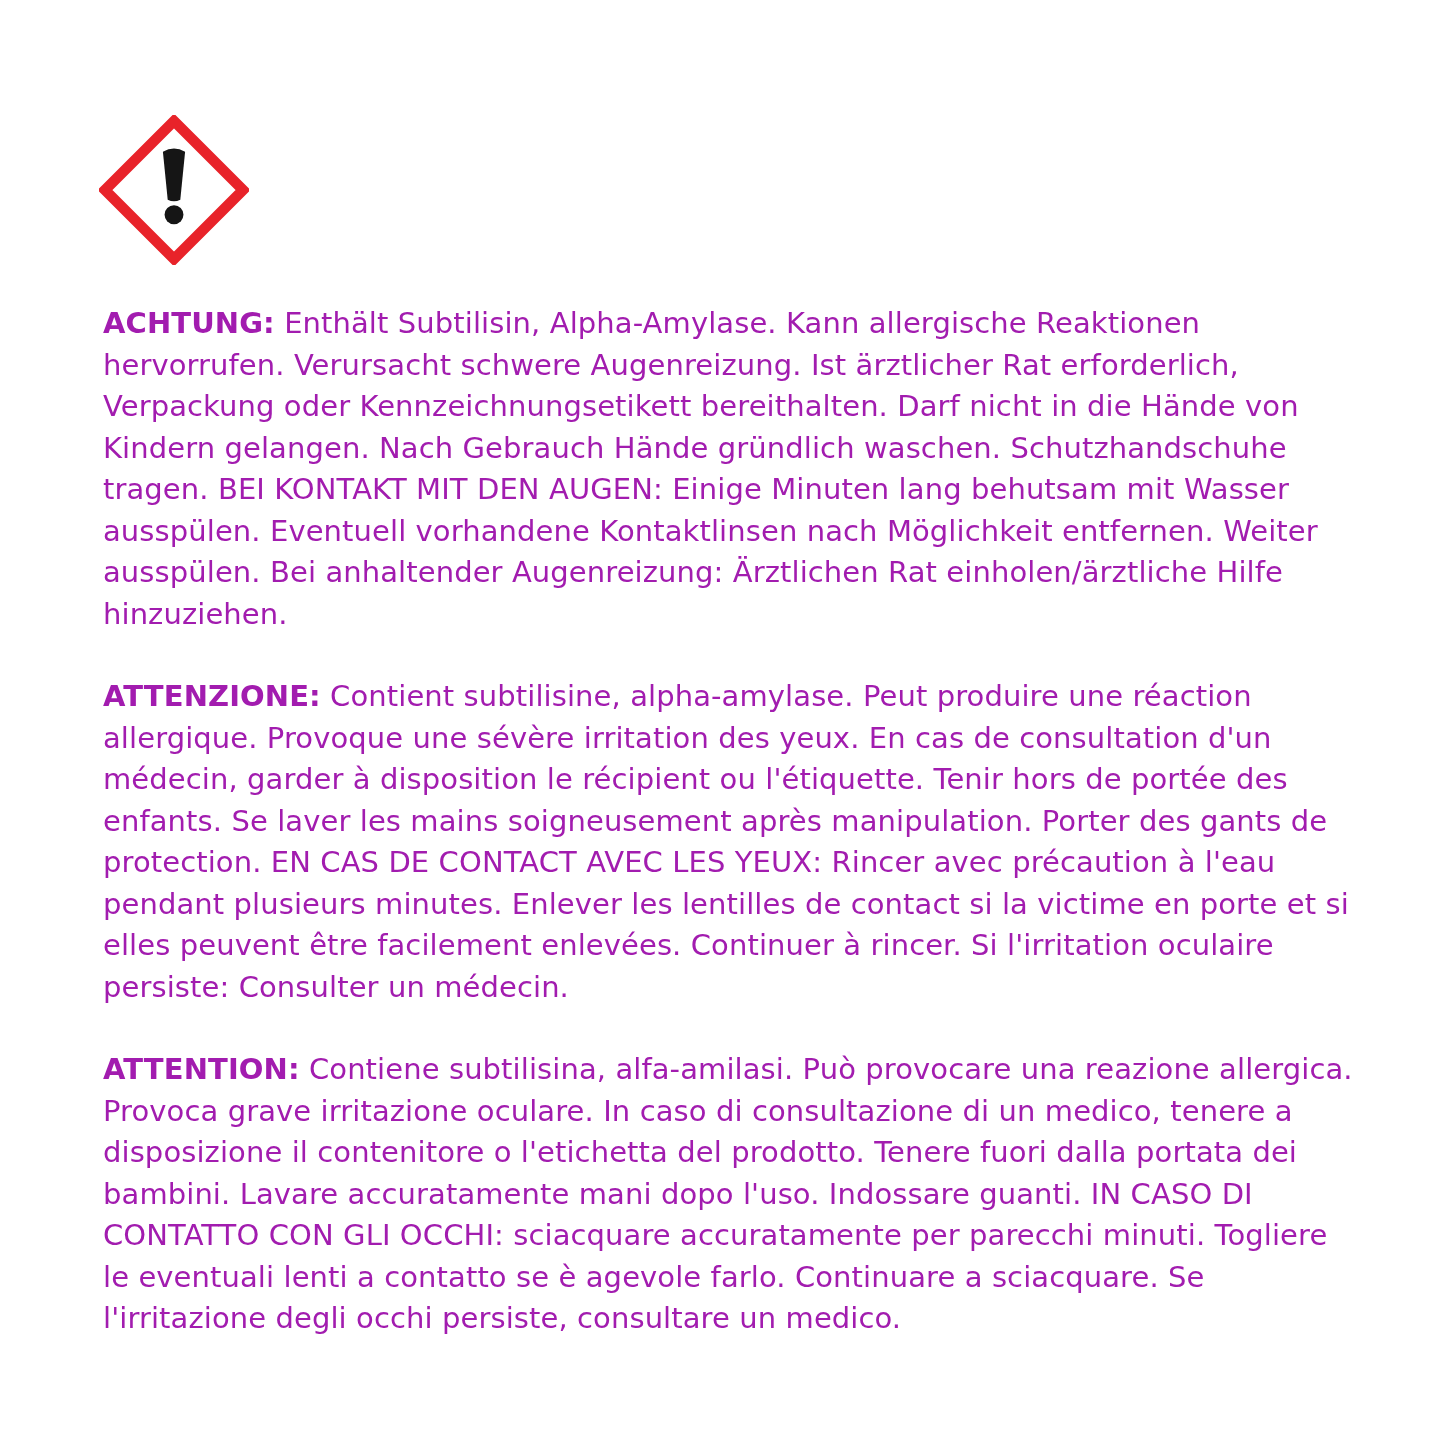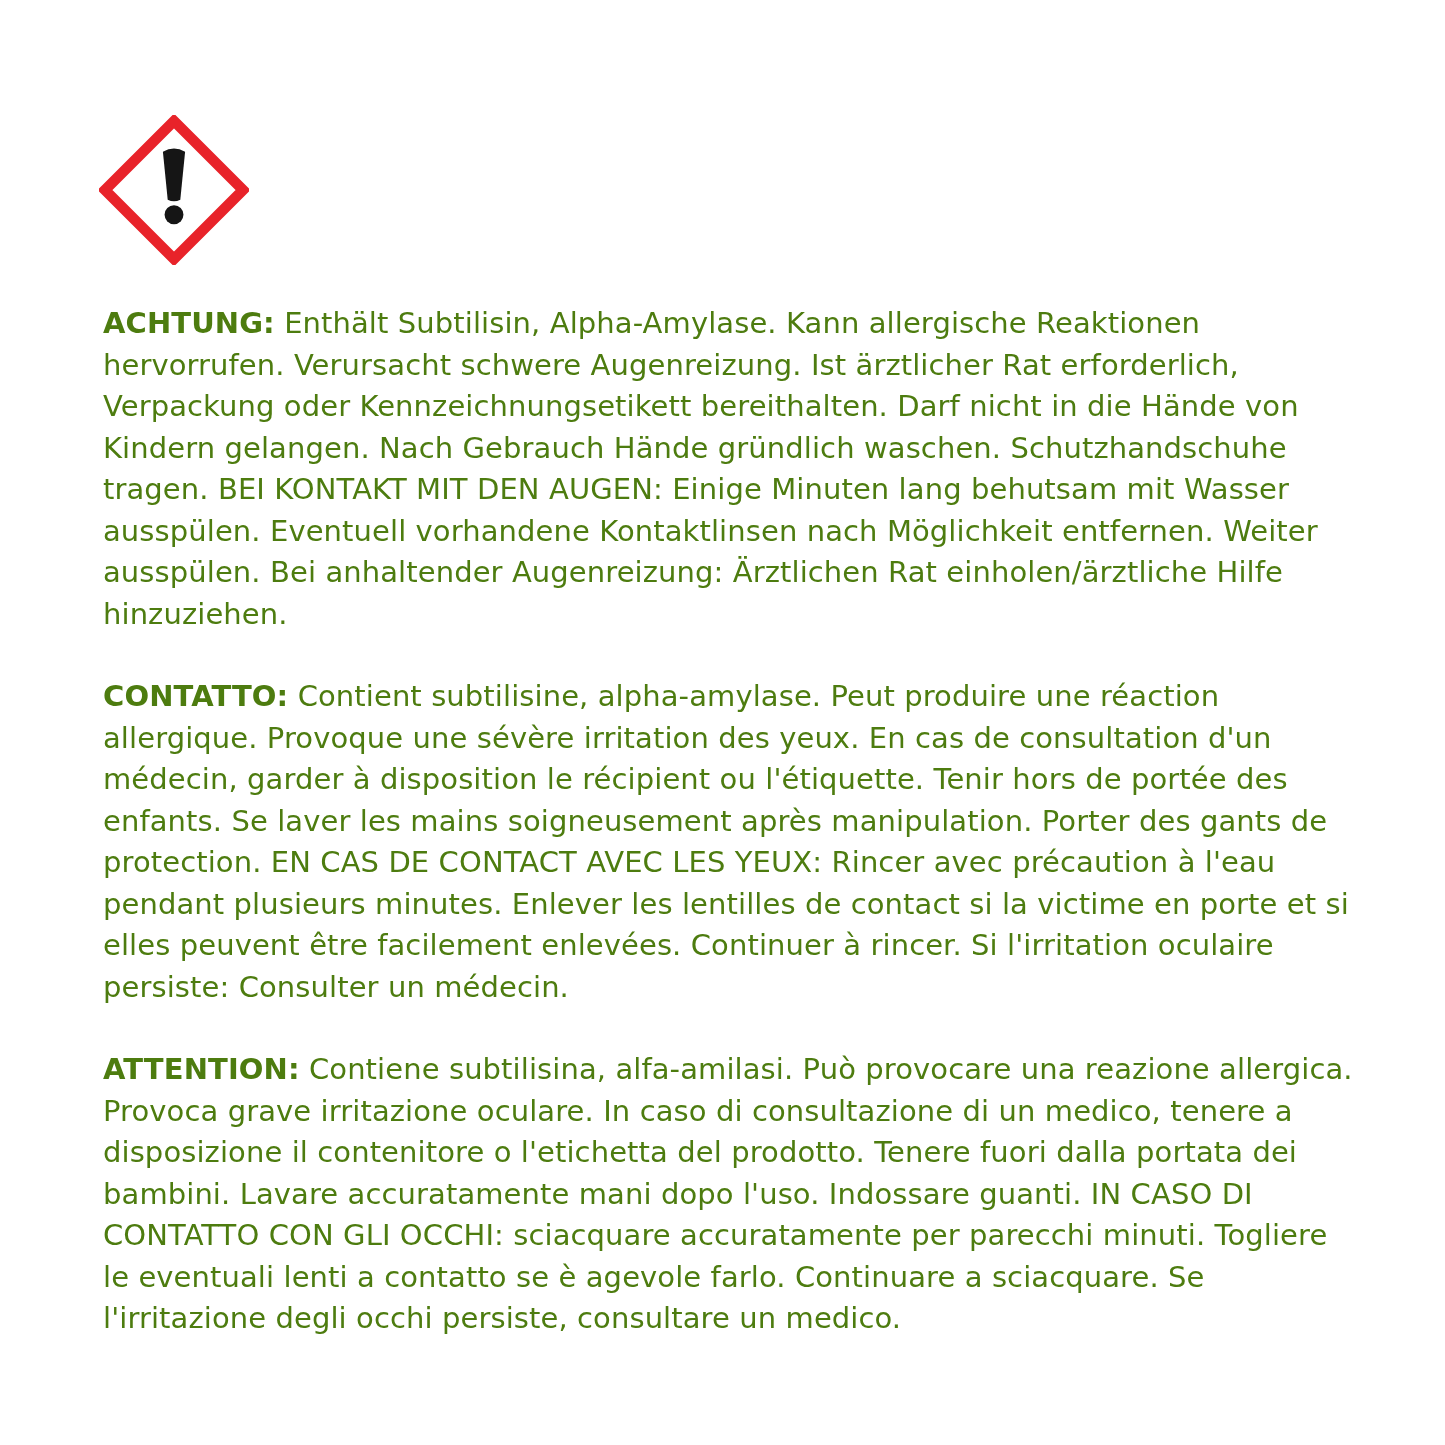--- a/index.html
+++ b/index.html
@@ -25,21 +25,21 @@
   .pictogram svg {
     display: block;
     width: 100%;
     height: 100%;
   }
   .content {
     position: absolute;
     left: 103px;
     top: 303px;
     width: 1252px;
-    color: #4d7c0f;
+    color: #a21caf;
     font-size: 29px;
     line-height: 41.5px;
     letter-spacing: 0.1px;
   }
   .para {
     margin: 0 0 41px 0;
   }
   .para .lead {
     font-weight: 700;
   }
@@ -58,21 +58,21 @@
   </div>
 
   <div class="content">
 
     <p class="para">
       <span class="lead">ACHTUNG:</span>
       <span>Enthält Subtilisin, Alpha-Amylase. Kann allergische Reaktionen hervorrufen. Verursacht schwere Augenreizung. Ist ärztlicher Rat erforderlich, Verpackung oder Kennzeichnungsetikett bereithalten. Darf nicht in die Hände von Kindern gelangen. Nach Gebrauch Hände gründlich waschen. Schutzhandschuhe tragen. BEI KONTAKT MIT DEN AUGEN: Einige Minuten lang behutsam mit Wasser ausspülen. Eventuell vorhandene Kontaktlinsen nach Möglichkeit entfernen. Weiter ausspülen. Bei anhaltender Augenreizung: Ärztlichen Rat einholen/ärztliche Hilfe hinzuziehen.</span>
     </p>
 
     <p class="para">
-      <span class="lead">CONTATTO:</span>
+      <span class="lead">ATTENZIONE:</span>
       <span>Contient subtilisine, alpha-amylase. Peut produire une réaction allergique. Provoque une sévère irritation des yeux. En cas de consultation d'un médecin, garder à disposition le récipient ou l'étiquette. Tenir hors de portée des enfants. Se laver les mains soigneusement après manipulation. Porter des gants de protection. EN CAS DE CONTACT AVEC LES YEUX: Rincer avec précaution à l'eau pendant plusieurs minutes. Enlever les lentilles de contact si la victime en porte et si elles peuvent être facilement enlevées. Continuer à rincer. Si l'irritation oculaire persiste: Consulter un médecin.</span>
     </p>
 
     <p class="para">
       <span class="lead">ATTENTION:</span>
       <span>Contiene subtilisina, alfa-amilasi. Può provocare una reazione allergica. Provoca grave irritazione oculare. In caso di consultazione di un medico, tenere a disposizione il contenitore o l'etichetta del prodotto. Tenere fuori dalla portata dei bambini. Lavare accuratamente mani dopo l'uso. Indossare guanti. IN CASO DI CONTATTO CON GLI OCCHI: sciacquare accuratamente per parecchi minuti. Togliere le eventuali lenti a contatto se è agevole farlo. Continuare a sciacquare. Se l'irritazione degli occhi persiste, consultare un medico.</span>
     </p>
 
   </div>
 </div>

